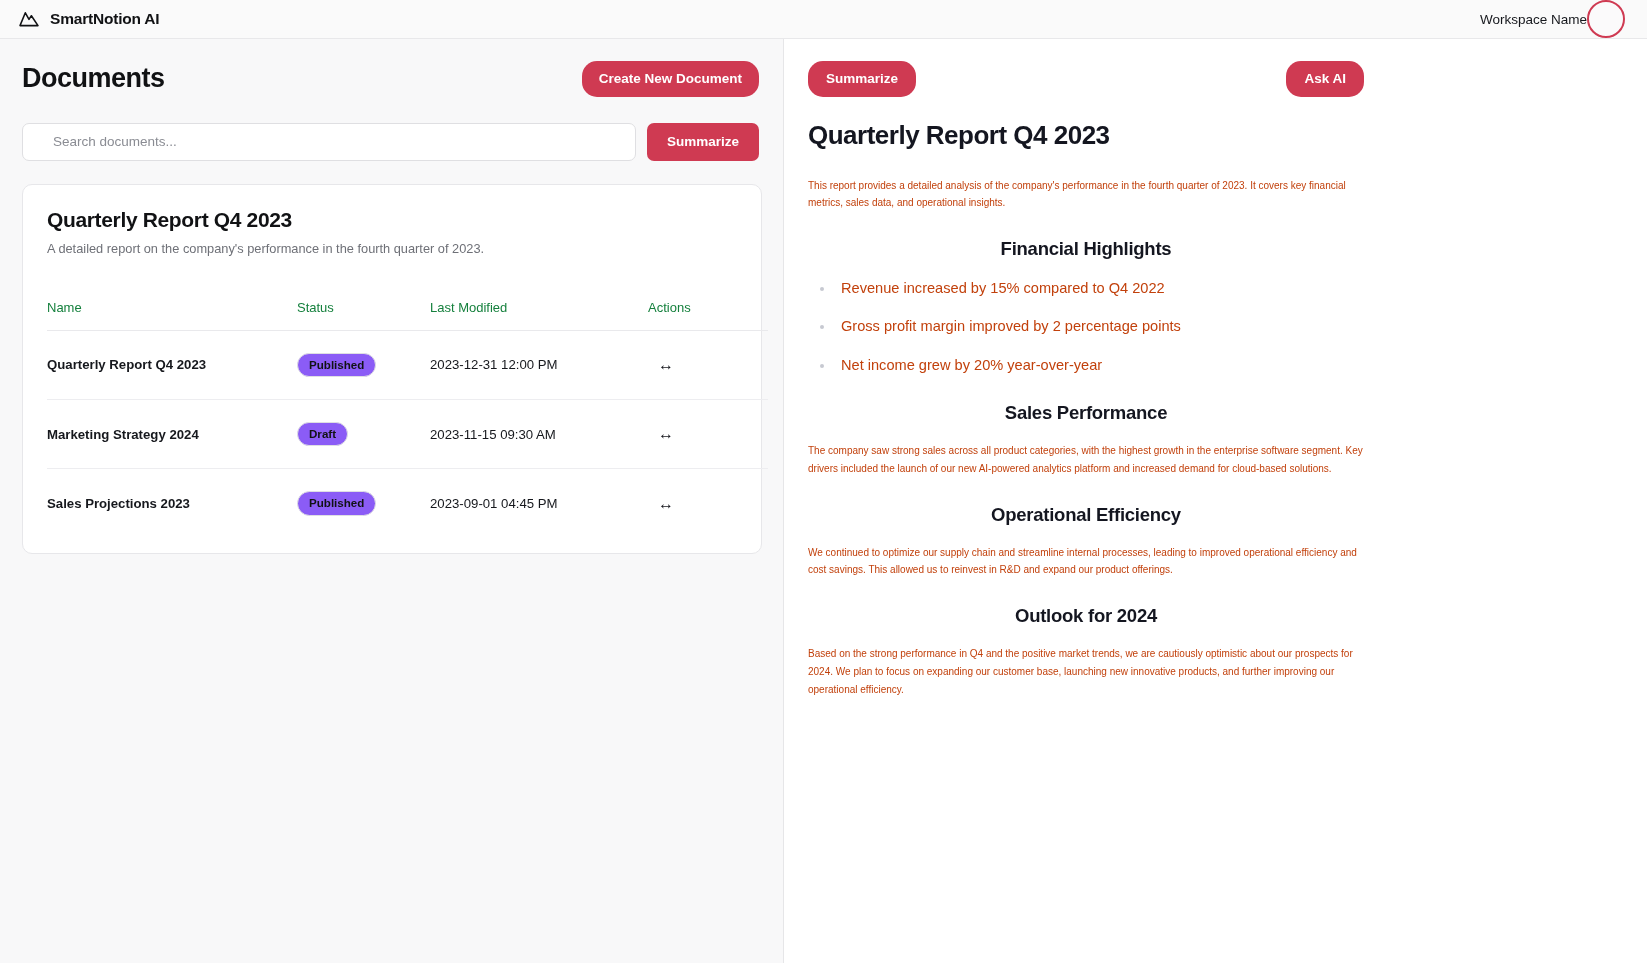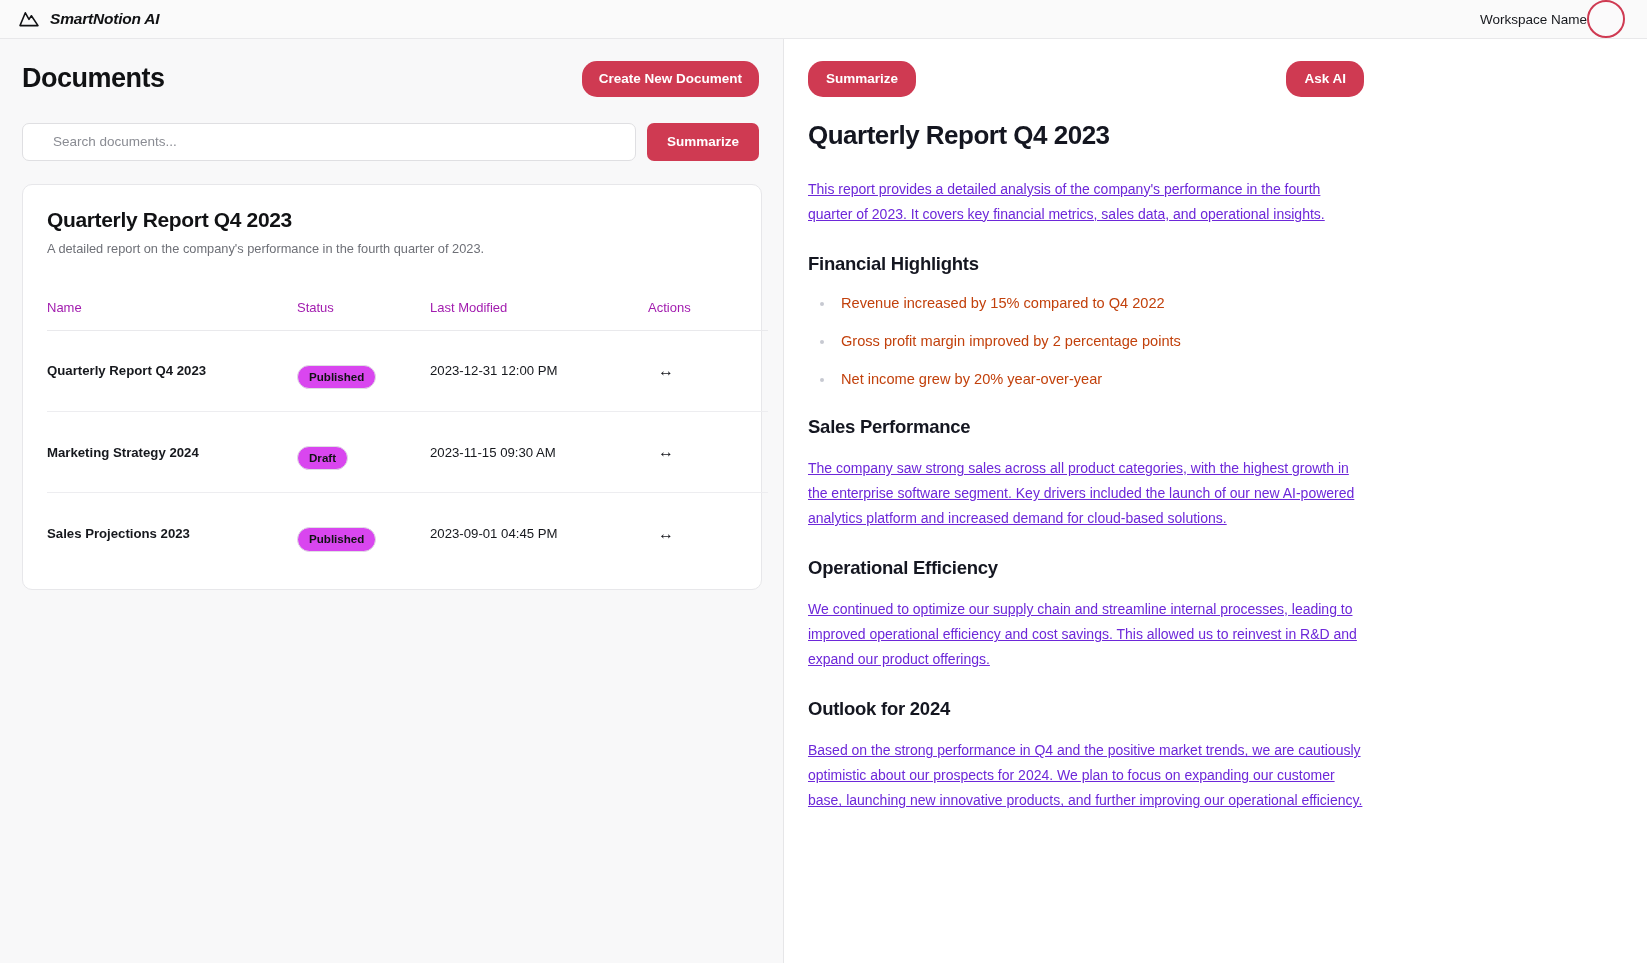--- a/index.html
+++ b/index.html
@@ -37,21 +37,20 @@
   .brand-mark {
     width: 22px;
     height: 22px;
     display: block;
   }
   .brand-name {
     font-size: 15.5px;
     font-weight: 700;
     letter-spacing: -0.2px;
     color: #111214;
-    font-style: italic;
   }
   .topbar-right {
     display: flex;
     align-items: center;
   }
   .workspace-name {
     font-size: 13.5px;
     color: #16181d;
     font-weight: 400;
   }
@@ -156,21 +155,21 @@
 
   table.doc-table {
     width: 100%;
     border-collapse: collapse;
     table-layout: fixed;
   }
   table.doc-table th {
     text-align: left;
     font-size: 13px;
     font-weight: 400;
-    color: #a21caf;
+    color: #15803d;
     padding: 0 0 15px 0;
     border-bottom: 1px solid #e9e9ec;
   }
   table.doc-table td {
     font-size: 13.2px;
     color: #16181d;
     padding: 22px 0 22px 0;
     border-bottom: 1px solid #ededf0;
     vertical-align: middle;
   }
@@ -180,27 +179,26 @@
   .col-mod    { width: 218px; }
   .col-act    { width: 120px; }
   th.col-act  { text-align: left; padding-left: 14px; }
   .cell-name  { font-weight: 700; }
   .cell-act   { text-align: left; padding-left: 10px !important; }
 
   .badge {
     display: inline-block;
     border: 1px solid #dfdfe3;
     border-radius: 999px;
-    background: #d946ef;
+    background: #8b5cf6;
     font-size: 11.6px;
     font-weight: 700;
     color: #111214;
     padding: 4px 11px;
     line-height: 1.25;
-    margin-top: 12px;
   }
   .act-icon {
     font-size: 16px;
     color: #15171c;
     cursor: pointer;
     display: inline-block;
     line-height: 1;
   }
 
   
@@ -221,32 +219,32 @@
   .doc-title {
     font-size: 26px;
     font-weight: 700;
     letter-spacing: -0.5px;
     color: #141620;
     margin-bottom: 26px;
   }
 
   .doc-body { max-width: 740px; }
   .doc-body p {
-    font-size: 14px;
+    font-size: 10px;
     line-height: 1.79;
-    color: #6d28d9;
+    color: #c2410c;
     margin-bottom: 26px;
-    text-decoration: underline;
   }
   .doc-body h2 {
     font-size: 18.5px;
     font-weight: 700;
     letter-spacing: -0.25px;
     color: #141620;
     margin: 0 0 18px 0;
+    text-align: center;
   }
   .doc-body ul {
     list-style: none;
     margin: 0 0 26px 0;
     padding: 0;
   }
   .doc-body li {
     font-size: 14.6px;
     line-height: 1.45;
     color: #c2410c;

